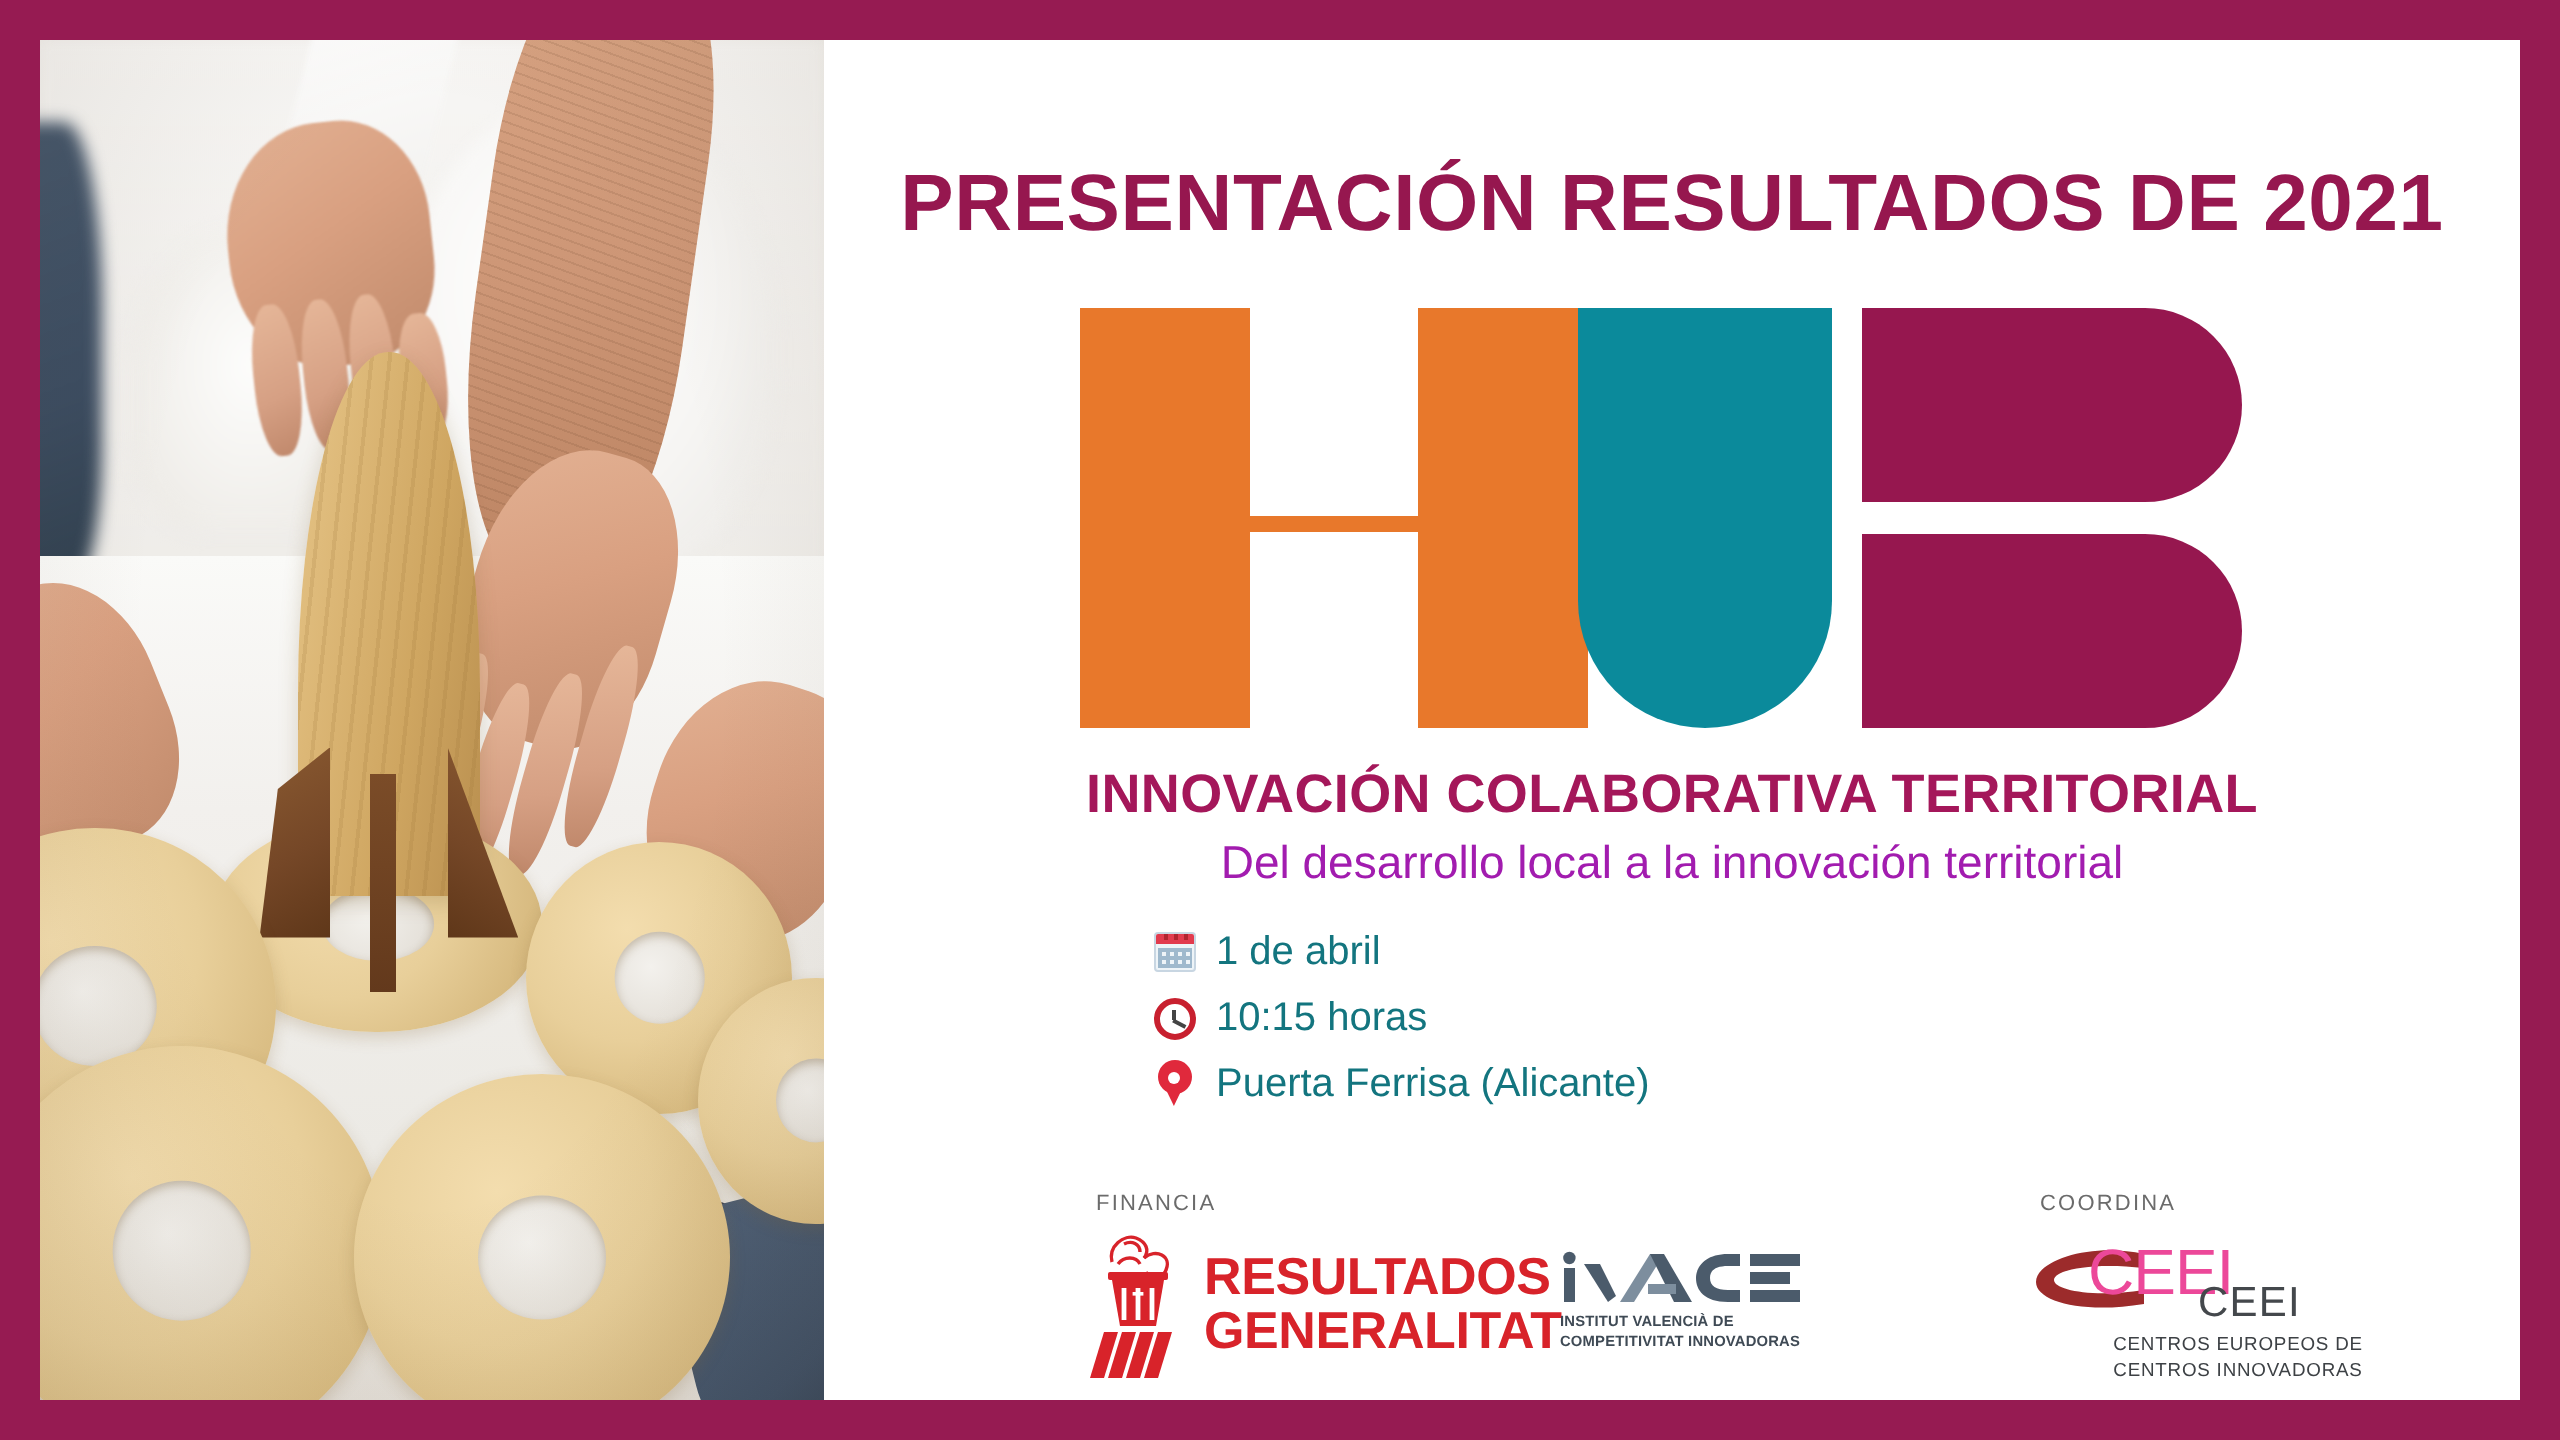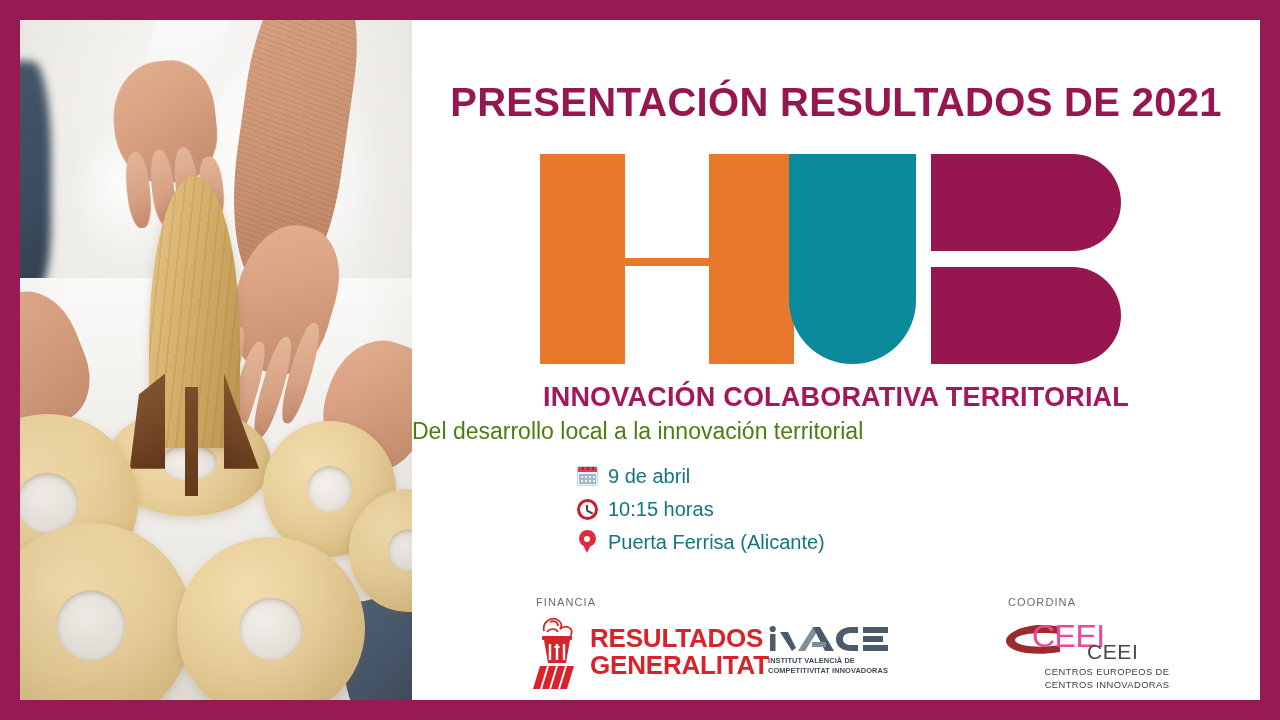--- a/index.html
+++ b/index.html
@@ -298,23 +298,24 @@
     text-align: center;
     font-size: 27px;
     font-weight: bold;
     letter-spacing: 0.2px;
     color: #a4175a;
   }
   .tagline-sub {
     position: absolute;
     left: 0; right: 0;
     top: 398px;
+    text-align: center;
     font-size: 23px;
     font-weight: normal;
-    color: #4d7c0f;
+    color: #a21caf;
   }
 
   
   .details {
     position: absolute;
     left: 160px;
     top: 440px;
     width: 440px;
   }
   .detail-row {
@@ -400,21 +401,21 @@
   .ico-pin .pin-hole {
     position: absolute; left: 5.5px; top: 5.5px;
     width: 6px; height: 6px;
     background: #ffffff;
     border-radius: 50%;
   }
 
   
   .footer {
     position: absolute;
-    left: 4px; right: 0;
+    left: 16px; right: 0;
     top: 556px;
     height: 124px;
   }
   .footer-label {
     position: absolute;
     font-size: 11px;
     letter-spacing: 1.1px;
     color: #6b6b6b;
     font-family: "Liberation Sans", sans-serif;
   }
@@ -599,21 +600,21 @@
       <div class="detail-row">
         <span class="detail-icon">
           <span class="ico-cal">
             <span class="cal-top"></span>
             <span class="cal-ring" style="left:4px"></span>
             <span class="cal-ring" style="left:9px"></span>
             <span class="cal-ring" style="left:14px"></span>
             <span class="cal-grid"></span>
           </span>
         </span>
-        <span class="detail-text">9 de abril</span>
+        <span class="detail-text">1 de abril</span>
       </div>
 
       <div class="detail-row">
         <span class="detail-icon">
           <span class="ico-clock">
             <span class="hh"></span>
             <span class="mh"></span>
           </span>
         </span>
         <span class="detail-text">10:15 horas</span>

